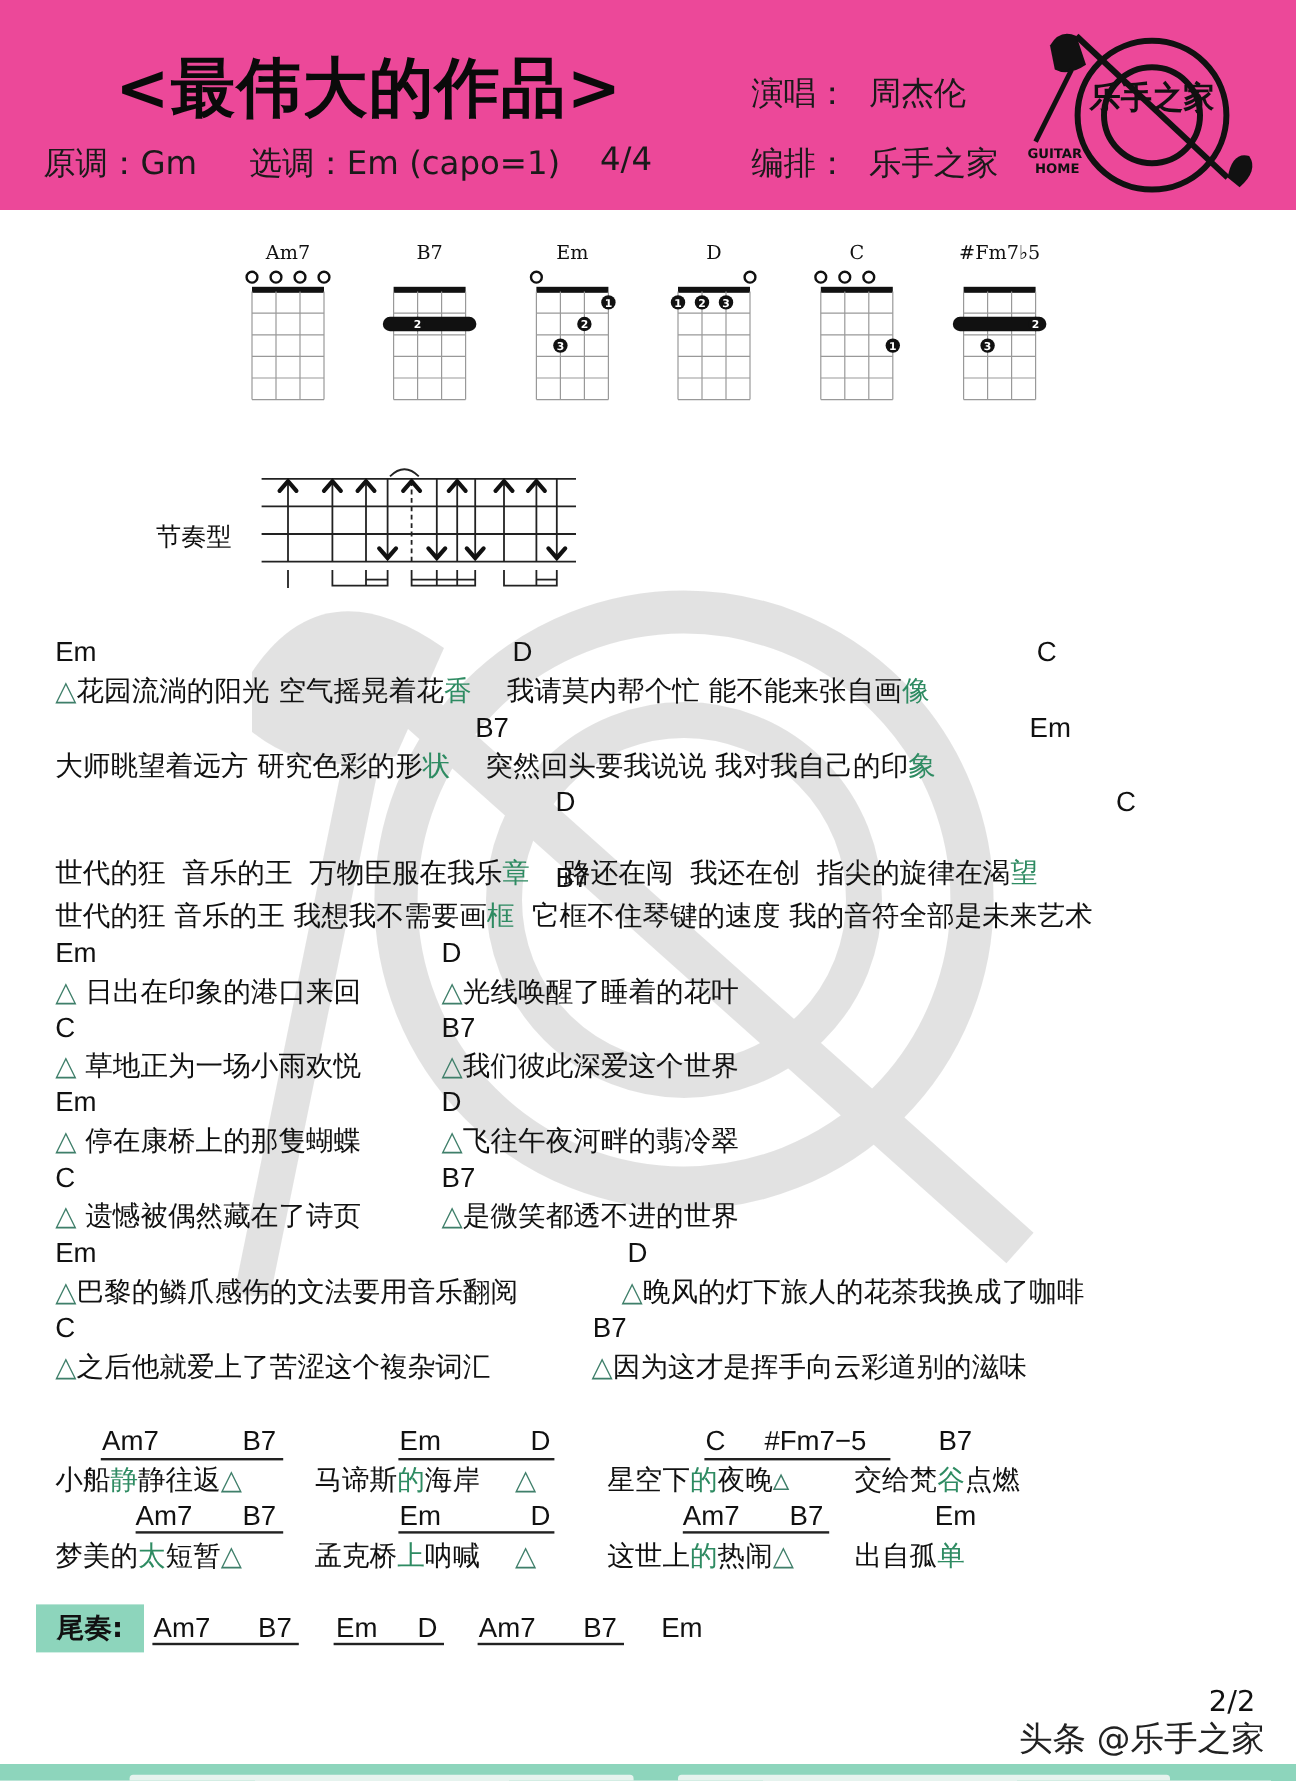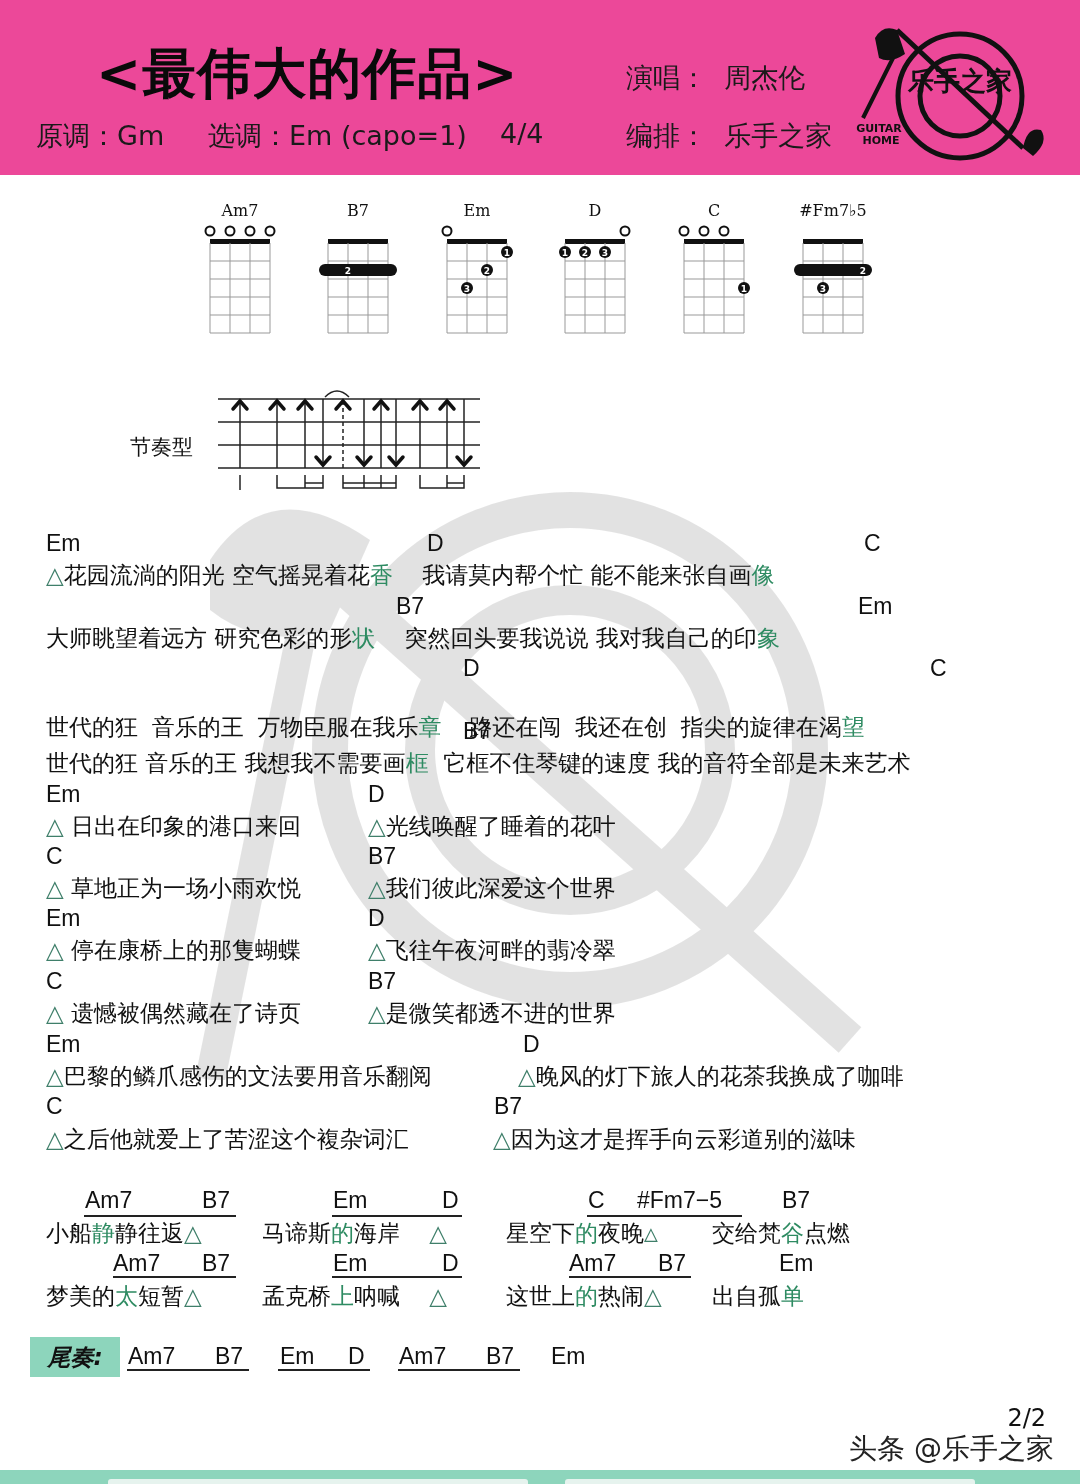--- a/index.html
+++ b/index.html
@@ -15,21 +15,21 @@
   .chord svg{position:absolute;left:0;top:28px;}
   .rhythm{position:absolute;left:130px;top:385px;width:360px;height:110px;}
   .rhythm .lbl{position:absolute;left:0;top:48px;font-size:21px;}
   .rhythm svg{position:absolute;left:85px;top:0;}
   .watermark{position:absolute;left:150px;top:480px;width:760px;height:600px;opacity:0.18;}
   .line{position:absolute;left:46px;font-size:23px;white-space:pre;}
   .chordrow{position:absolute;font-size:23px;font-family:"Liberation Sans","DejaVu Sans",sans-serif;white-space:pre;}
   .hl{color:#2e8b62;}
   .tri{color:#3f7f6a;}
   .ul{position:absolute;height:2px;background:#222;}
-  .outro-tag{position:absolute;left:30px;top:1337px;width:90px;height:40px;background:#8dd5bc;font-size:23px;font-weight:bold;line-height:40px;text-align:center;font-style:italic;}
+  .outro-tag{position:absolute;left:30px;top:1337px;width:90px;height:40px;background:#8dd5bc;font-size:23px;font-weight:bold;line-height:40px;text-align:center;}
   .outro-chord{position:absolute;top:1343px;font-size:23px;font-family:"Liberation Sans",sans-serif;}
   .page{position:absolute;right:34px;top:1404px;font-size:24px;}
   .credit{position:absolute;right:26px;top:1430px;font-size:28px;color:#222;}
   .footer{position:absolute;left:0;top:1470px;width:1080px;height:14px;background:#8dd5bc;}
   .footer .tab{position:absolute;top:9px;height:5px;background:#e6f3ee;border-radius:3px 3px 0 0;}
 </style>
 </head>
 <body>
 
 <div class="header">

